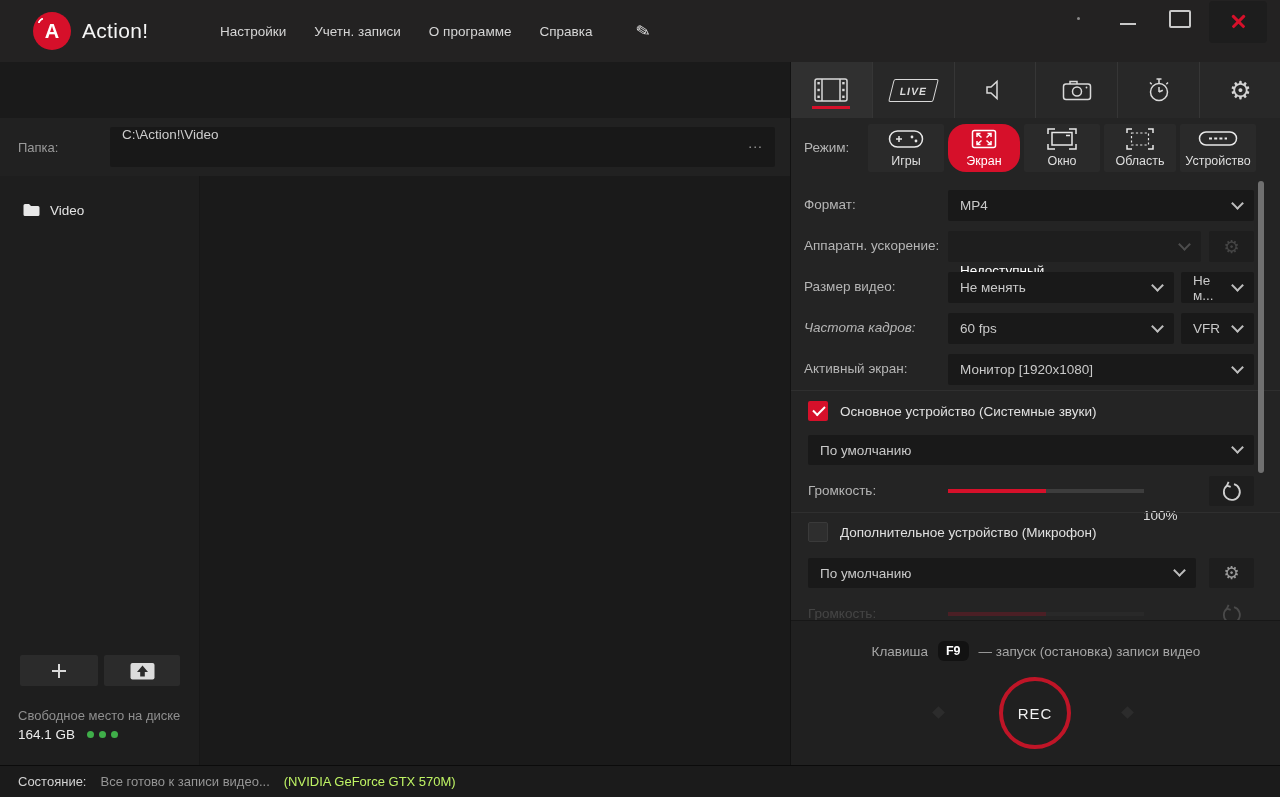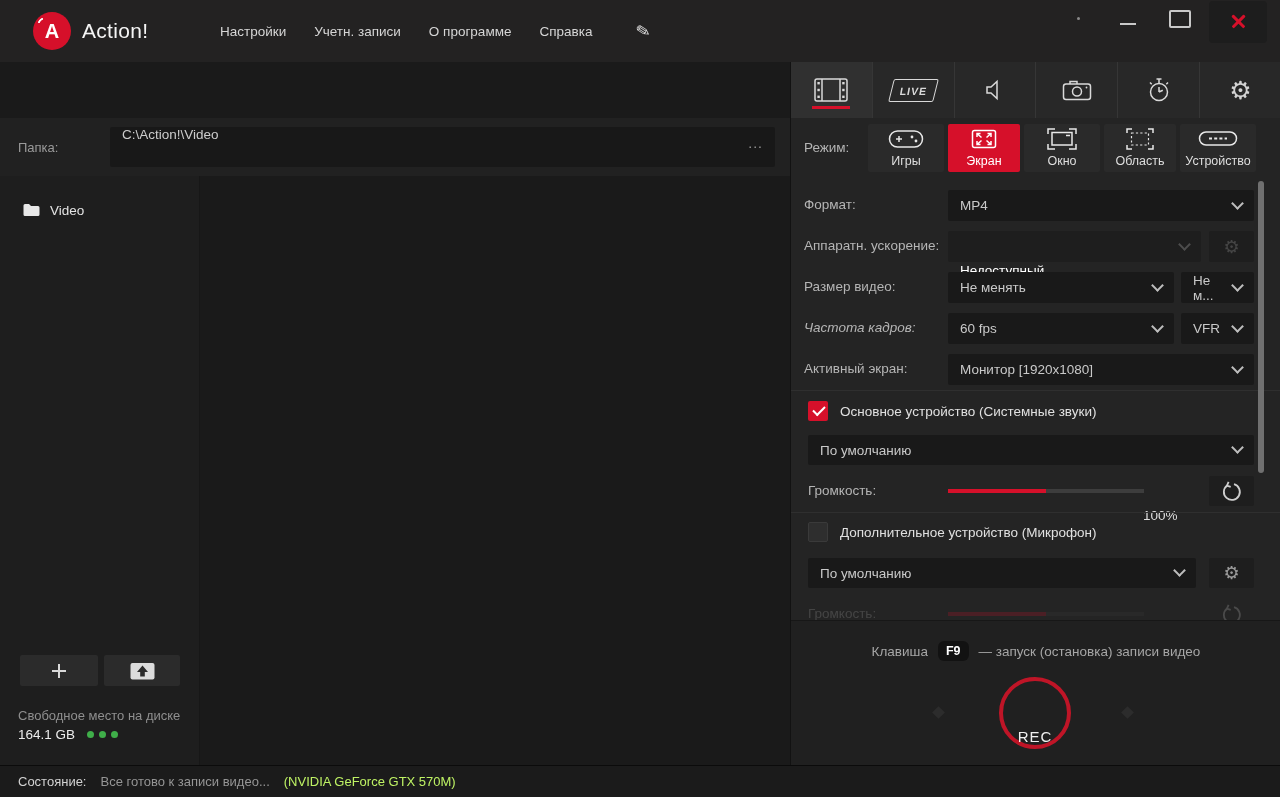--- a/index.html
+++ b/index.html
@@ -102,21 +102,21 @@
   .live-shape span { display:inline-block; font-size:10.5px; font-weight:bold; letter-spacing:1px;
                 color:#d9d9d9; transform:skewX(4deg); }
 
   .settings { position:absolute; left:0; top:56px; width:490px; height:502px; overflow:hidden; }
   .row-label { position:absolute; left:13px; font-size:13.5px; color:#b5b5b5; }
   .modes { position:absolute; left:77px; top:6px; display:flex; gap:4px; }
   .mode-btn { height:48px; background:#2a2a2a; border-radius:2px; display:flex; flex-direction:column;
               align-items:center; justify-content:flex-end; padding-bottom:4px; }
   .mode-btn .ic { flex:1; display:flex; align-items:center; }
   .mode-btn .lbl { font-size:12.5px; color:#dedede; }
-  .mode-btn.sel { background:#d6102a; }
+  .mode-btn.sel { background:#d6102a;border-radius:18px; }
   .mode-btn.sel .lbl { color:#fff; }
   .w76 { width:76px; } .w72 { width:72px; }
 
   .select { position:absolute; height:31px; background:#191919; border-radius:2px; display:flex;
             align-items:center; justify-content:space-between; padding:0 12px; }
   .select .val { font-size:13.5px; color:#c9c9c9; }
   .select.disabled { background:#1e1e1e; }
   .select.disabled .val { color:#ffffff;margin-top:48px; }
   .sm-btn { position:absolute; width:45px; height:31px; background:#1e1e1e; border-radius:2px;
             display:flex; align-items:center; justify-content:center; }
@@ -144,21 +144,21 @@
   .scrollthumb { position:absolute; left:467px; top:63px; width:6px; height:292px;
                  background:#707070; border-radius:3px; }
 
   .rec-area { position:absolute; left:0; top:558px; width:490px; height:145px; background:#202020;
               border-top:1px solid #171717; }
   .hotkey { position:absolute; left:0; top:20px; width:490px; display:flex; align-items:center;
             justify-content:center; gap:10px; font-size:13.5px; color:#a6a6a6; }
   .keycap { background:#121212; color:#fff; font-size:12.5px; font-weight:bold; padding:3px 8px;
             border-radius:6px; }
   .rec-btn { position:absolute; left:208px; top:56px; width:72px; height:72px; border-radius:50%;
-             border:4px solid #bf1527; display:flex; align-items:flex-end; justify-content:center; }
+             border:4px solid #bf1527; display:flex; align-items:center; justify-content:center; }
   .rec-btn .lbl { color:#f0f0f0; font-size:15px; letter-spacing:1px; }
   .side-arrow { position:absolute; top:87px; width:9px; height:9px; background:#2c2c2c;
                 transform:rotate(45deg); }
 
   
   .statusbar { left:0; top:765px; width:1280px; height:32px; background:#1b1b1b;
                border-top:1px solid #0b0b0b; display:flex; align-items:center; padding-left:18px;
                font-size:13px; }
   .statusbar .lbl { color:#d2d2d2; }
   .statusbar .msg { color:#959595; margin-left:14px; }

